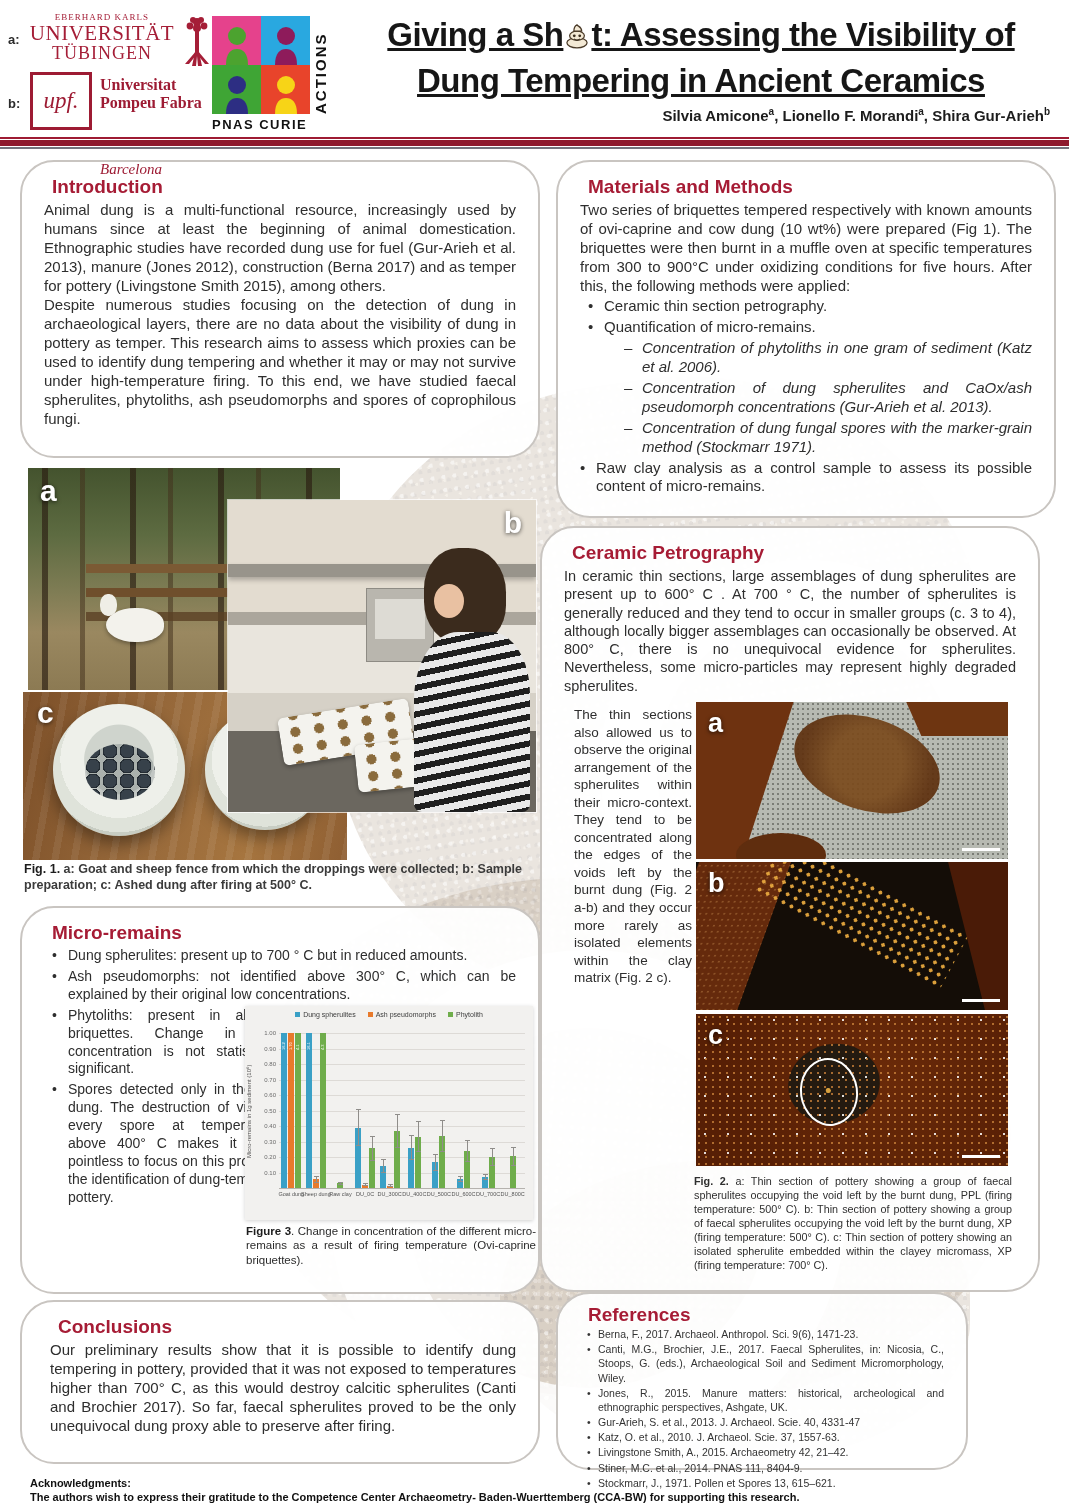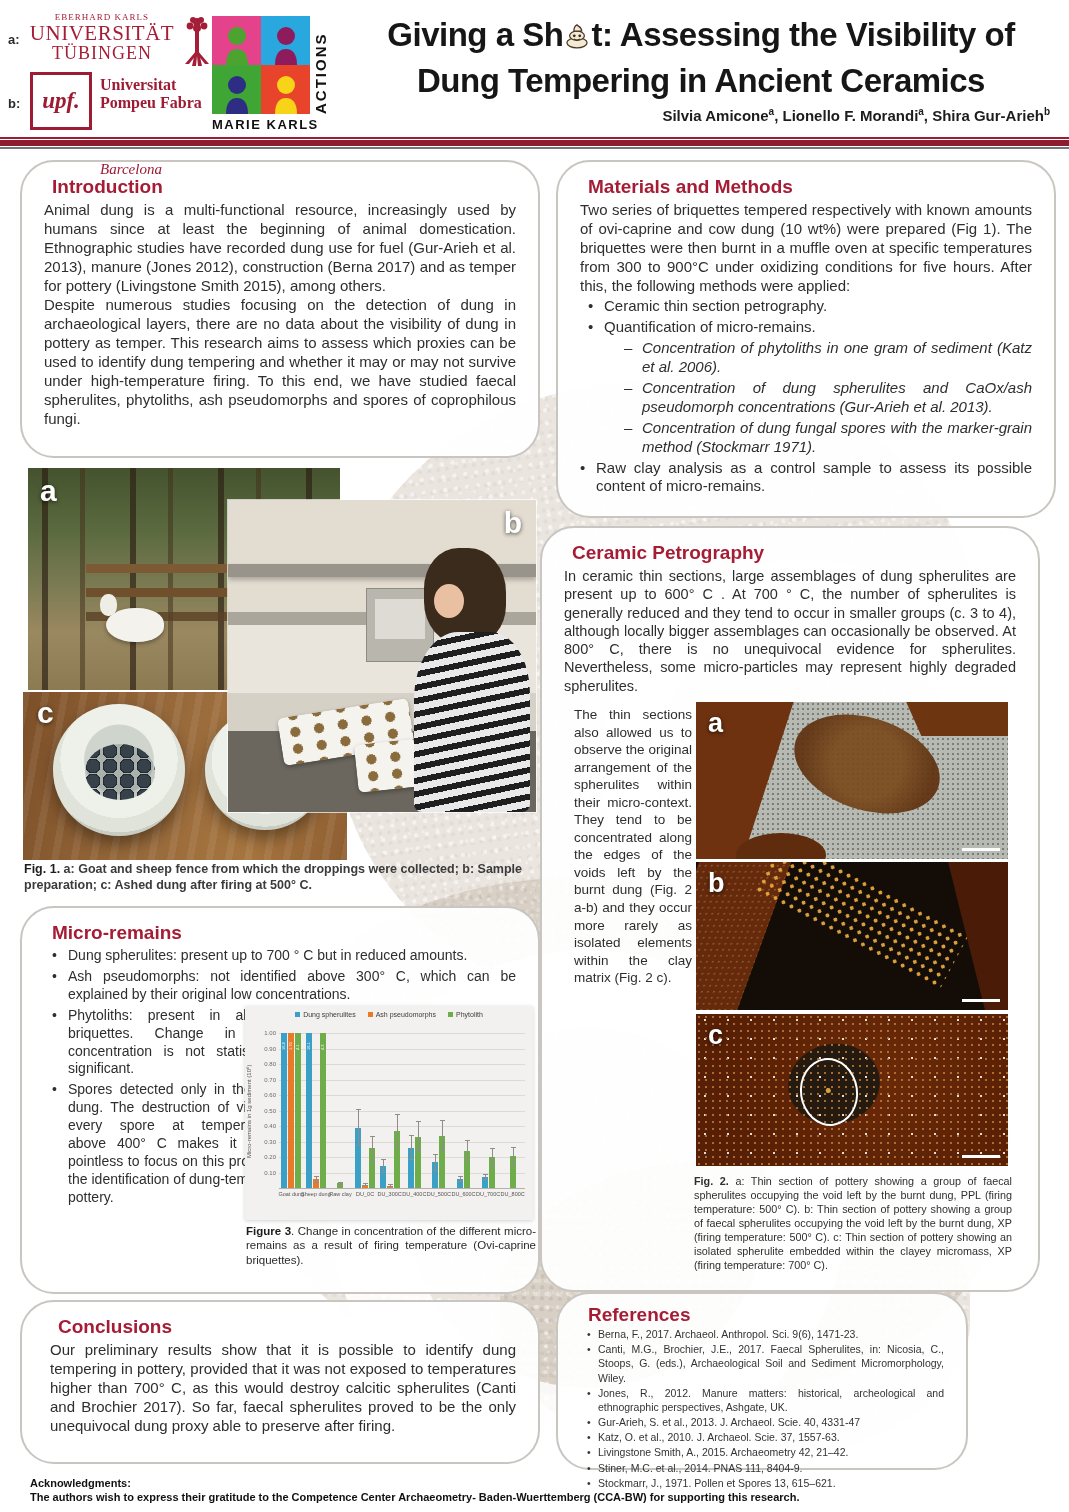--- a/index.html
+++ b/index.html
@@ -21,33 +21,33 @@
   
   .affil{position:absolute;font-size:13px;font-weight:bold;color:#2b2b2b;z-index:5;}
   .tueb{position:absolute;left:26px;top:12px;width:152px;text-align:center;color:#A51E37;
         font-family:"Liberation Serif",serif;z-index:5;}
   .tueb .l1{font-size:9px;letter-spacing:1px;}
   .tueb .l2{font-size:21px;letter-spacing:.5px;line-height:1.05;}
   .tueb .l3{font-size:18px;letter-spacing:1px;line-height:1.05;}
   .tree{position:absolute;left:180px;top:12px;z-index:5;}
   .upfbox{position:absolute;left:30px;top:72px;width:56px;height:52px;border:3px solid #9d1b33;
           display:flex;align-items:center;justify-content:center;z-index:5;background:#fff;}
-  .upfbox span{font-family:"Liberation Serif",serif;font-style:italic;font-weight:bold;
+  .upfbox span{font-family:"Liberation Serif",serif;font-style:italic;font-weight:normal;
                font-size:23px;color:#9d1b33;}
   .upftxt{position:absolute;left:100px;top:76px;color:#9d1b33;font-family:"Liberation Serif",serif;z-index:5;}
   .upftxt .b{font-weight:bold;font-size:16px;line-height:1.15;}
   .upftxt .i{font-style:italic;font-size:15px;line-height:1.15;margin-top:48px;}
   .mc{position:absolute;left:212px;top:16px;z-index:5;}
   .mc-grid{display:grid;grid-template-columns:49px 49px;grid-template-rows:49px 49px;}
   .mc-sq{display:flex;align-items:flex-end;justify-content:center;overflow:hidden;}
   .mc-label{font-size:13px;font-weight:bold;color:#111;letter-spacing:1.5px;margin-top:3px;}
   .mc-actions{position:absolute;left:100px;top:0px;height:98px;writing-mode:vertical-rl;
               transform:rotate(180deg);font-size:15px;font-weight:bold;color:#111;letter-spacing:2px;}
   .title{position:absolute;left:345px;top:12px;width:712px;text-align:center;z-index:5;
-         font-weight:bold;font-size:33px;color:#161616;line-height:1.38;letter-spacing:-.5px;}
+         font-weight:bold;font-size:33px;color:#161616;line-height:1.38;letter-spacing:-.5px;text-decoration:underline;}
   .authors{position:absolute;left:420px;top:106px;width:630px;text-align:right;font-weight:bold;
            font-size:15px;color:#1c1c1c;z-index:5;}
   .authors sup{font-size:10px;}
   .divider{position:absolute;left:0;top:136px;width:1069px;height:14px;z-index:5;
     background:linear-gradient(180deg,#ffffff 0 1px,#9E1B32 1px 3px,#ffffff 3px 4px,
                #8E1A2E 4px 10px,#ffffff 10px 11px,#74747e 11px 13px,#ffffff 13px 14px);}
   
   .panel{position:absolute;background:rgba(255,255,255,.95);border:2px solid #c9c5c1;
          border-radius:34px;padding:12px 22px;box-sizing:border-box;z-index:2;}
   .h{color:#A61C35;font-weight:bold;font-size:19px;margin:2px 0 3px 8px;}
@@ -258,21 +258,21 @@
       </div>
       <div class="mc-sq" style="background:#E8442B;">
         <svg width="36" height="44" viewBox="0 0 36 44">
             <g fill="#F7D417">
               <circle cx="18" cy="15" r="9"></circle>
               <path d="M7 44c0-12 5-16 11-16s11 4 11 16z"></path>
             </g>
           </svg>
       </div>
     </div>
-    <div class="mc-label">MARIE KARLS</div>
+    <div class="mc-label">PNAS CURIE</div>
     <div class="mc-actions">ACTIONS</div>
   </div>
 
   <div class="title">
     <span>Giving a Sh</span><span><svg width="28" height="28" viewBox="0 0 36 36" style="vertical-align:-3px;">
           <g stroke="#4a3a28" stroke-width="1.6" fill="#f3e9d5">
             <ellipse cx="18" cy="28" rx="13" ry="6.5"></ellipse>
             <ellipse cx="18" cy="19" rx="9.5" ry="6"></ellipse>
             <path d="M14 13c0-4 2-7 4-8 1 2 6 2 6 8z"></path>
           </g>
@@ -516,21 +516,21 @@
   <div class="panel" style="left:20px;top:1300px;width:520px;height:164px;padding-left:28px;">
     <div class="h">Conclusions</div>
     <p class="body-p j">Our preliminary results show that it is possible to identify dung tempering in pottery, provided that it was not exposed to temperatures higher than 700° C, as this would destroy calcitic spherulites (Canti and Brochier 2017). So far, faecal spherulites proved to be the only unequivocal dung proxy able to preserve after firing.</p>
   </div>
 
   <div class="panel" style="left:556px;top:1292px;width:412px;height:178px;padding-top:8px;">
     <div class="h" style="margin-bottom:1px;">References</div>
     <ul class="refs">
       <li>Berna, F., 2017. Archaeol. Anthropol. Sci. 9(6), 1471-23.</li>
       <li>Canti, M.G., Brochier, J.E., 2017. Faecal Spherulites, in: Nicosia, C., Stoops, G. (eds.), Archaeological Soil and Sediment Micromorphology, Wiley.</li>
-      <li>Jones, R., 2012. Manure matters: historical, archeological and ethnographic perspectives, Ashgate, UK.</li>
+      <li>Jones, R., 2015. Manure matters: historical, archeological and ethnographic perspectives, Ashgate, UK.</li>
       <li>Gur-Arieh, S. et al., 2013. J. Archaeol. Scie. 40, 4331-47</li>
       <li>Katz, O. et al., 2010. J. Archaeol. Scie. 37, 1557-63.</li>
       <li>Livingstone Smith, A., 2015. Archaeometry 42, 21–42.</li>
       <li>Stiner, M.C. et al., 2014. PNAS 111, 8404-9.</li>
       <li>Stockmarr, J., 1971. Pollen et Spores 13, 615–621.</li>
     </ul>
   </div>
 
   <div class="ack">
     <div>Acknowledgments:</div>

